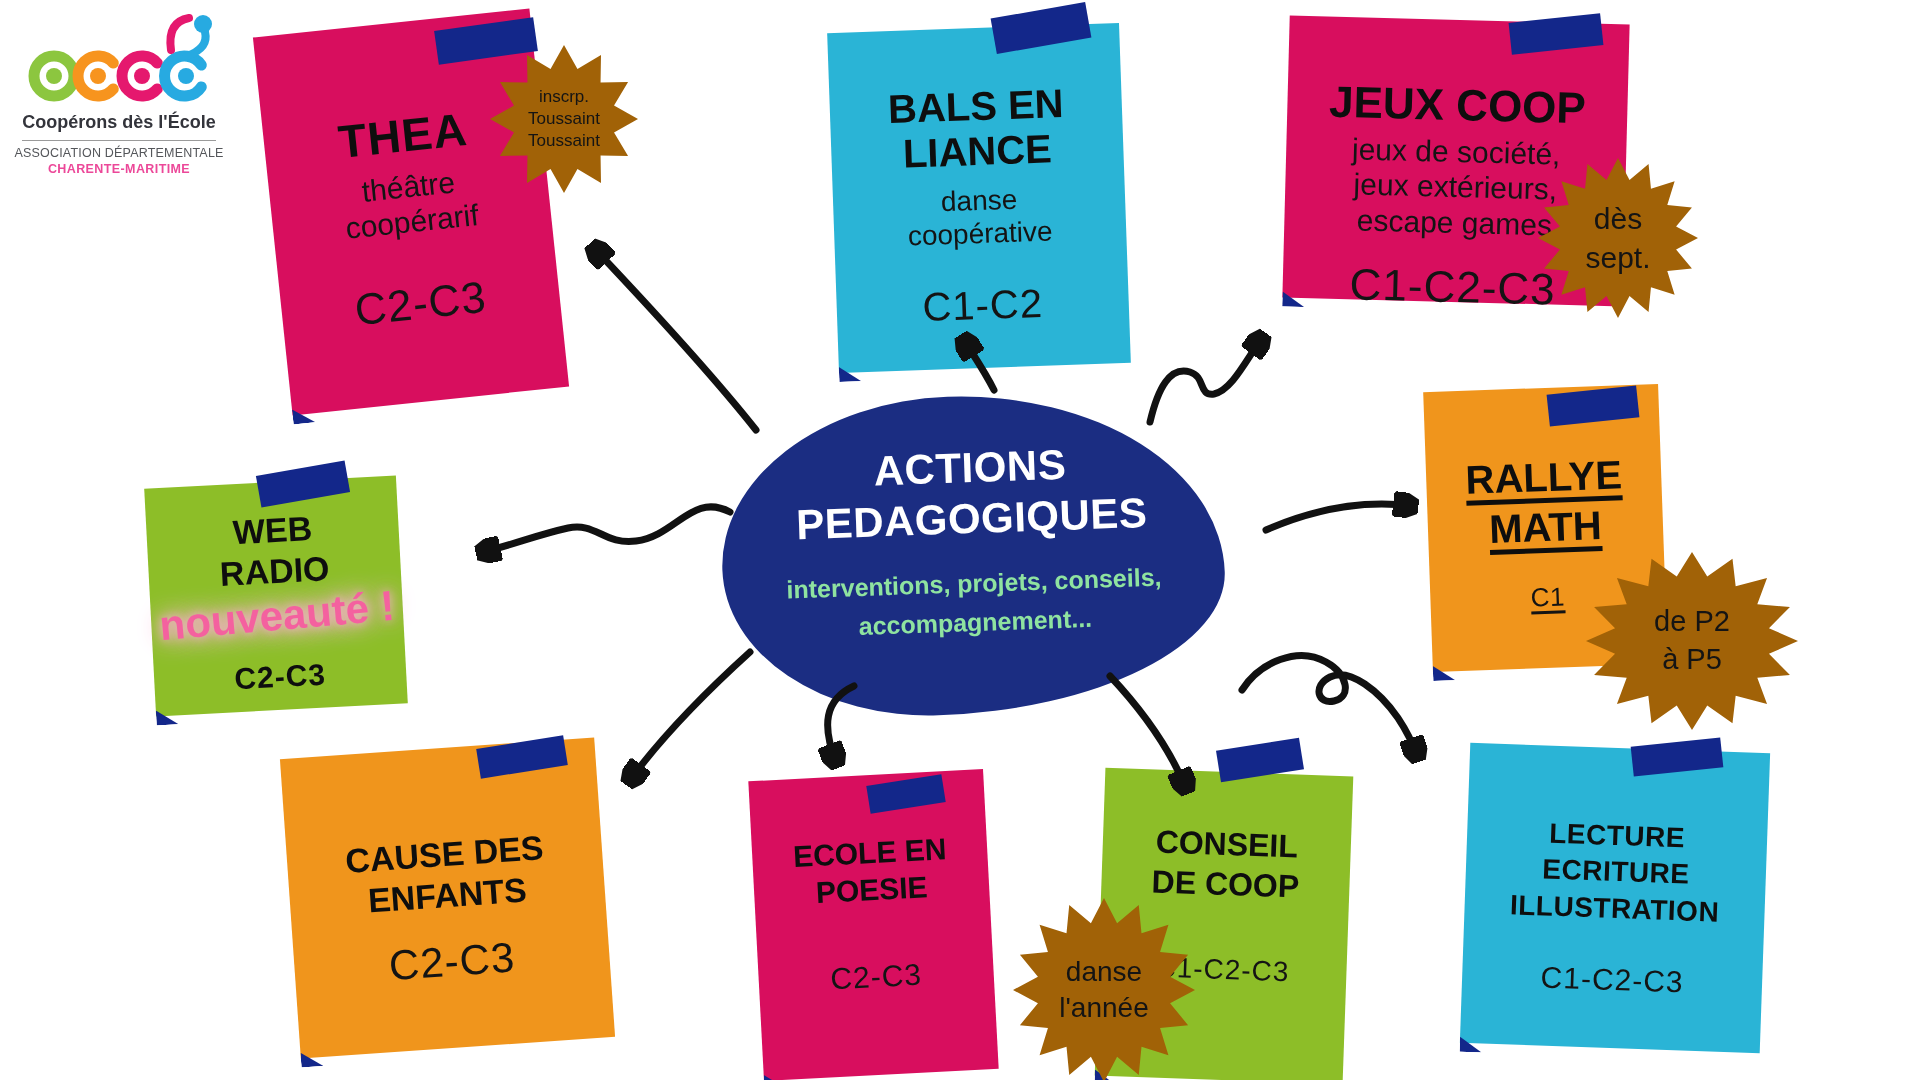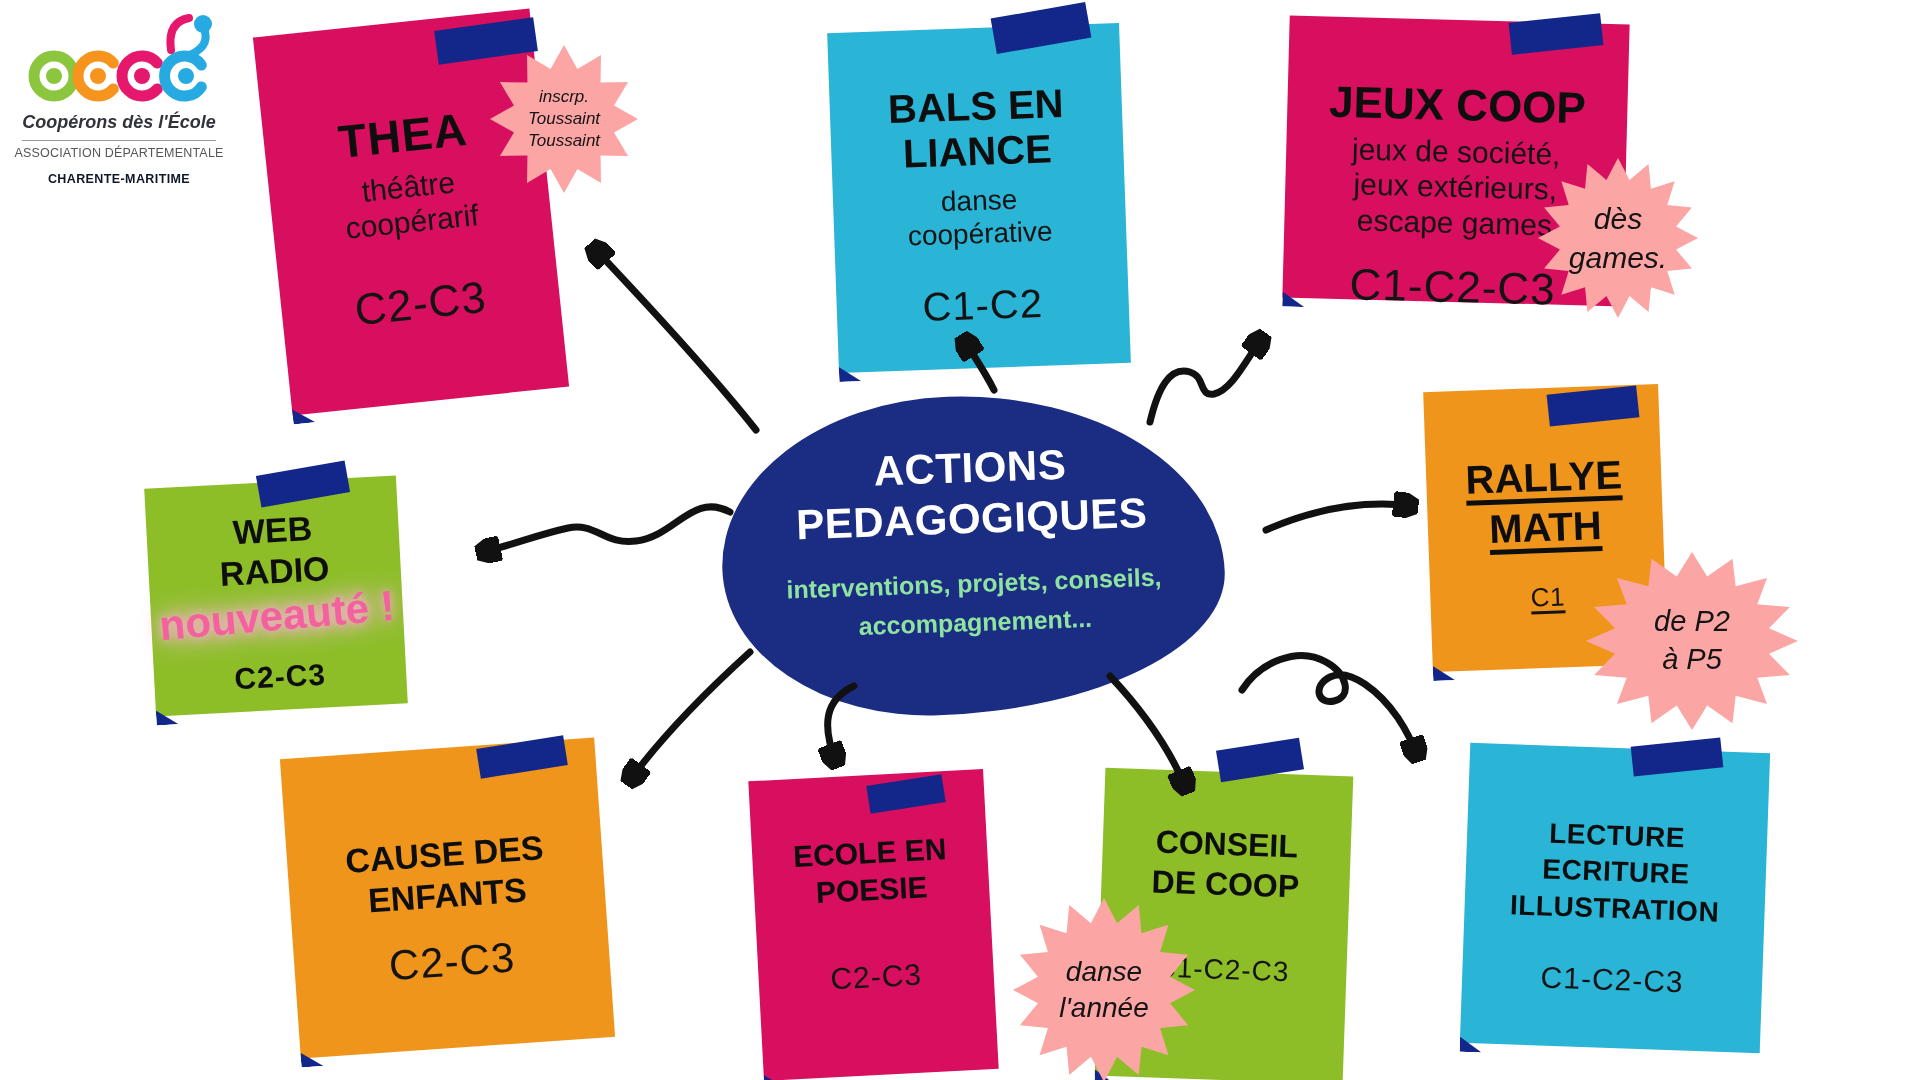--- a/index.html
+++ b/index.html
@@ -2,24 +2,24 @@
 <html><head>
 <meta charset="utf-8">
 <style>
   * { margin:0; padding:0; box-sizing:border-box; }
   html,body { width:1920px; height:1080px; }
   body { font-family:"Liberation Sans", sans-serif; background:#ffffff; overflow:hidden; position:relative; color:#101010; }
   .canvas { position:absolute; left:0; top:0; width:1920px; height:1080px; }
 
   
   .logo { position:absolute; left:14px; top:10px; width:210px; text-align:center; z-index:5; }
-  .logo .tagline { font-size:18px; font-weight:700; font-style:italic; color:#33343B; margin-top:2px; white-space:nowrap; }
+  .logo .tagline { font-size:18px; font-weight:700; color:#33343B; margin-top:2px; white-space:nowrap; }
   .logo .sep { height:1px; background:#9a9a9a; margin:7px 8px 5px 8px; }
   .logo .assoc1 { font-size:12.5px; color:#54565A; letter-spacing:.2px; white-space:nowrap; }
-  .logo .assoc2 { font-size:12.5px; font-weight:700; color:#0f172a; letter-spacing:.4px; margin-top:12px; }
+  .logo .assoc2 { font-size:12.5px; font-weight:700; color:#ec4899; letter-spacing:.4px; margin-top:2px; }
 
   
   .note { position:absolute; text-align:center; z-index:1; }
   .note .title { font-weight:700; color:#0e0e0e; }
   .note .sub { font-weight:400; color:#141414; }
   .note .levels { font-weight:400; color:#141414; letter-spacing:1px; }
   .fold { position:absolute; left:0; bottom:-9px; width:22px; height:15px; background:#13278A;
           clip-path:polygon(0 0,100% 100%,0 100%); }
 
   .note-thea   { left:272px; top:22px;  width:278px; height:380px; background:#D80E5E; transform:rotate(-6deg); padding-top:86px; }
@@ -70,22 +70,22 @@
   .tape-bals    { left:993px;  top:10px;  width:96px;  height:36px; transform:rotate(-10deg); }
   .tape-jeux    { left:1510px; top:18px;  width:92px;  height:32px; transform:rotate(-6deg); }
   .tape-rallye  { left:1548px; top:390px; width:90px;  height:32px; transform:rotate(-6deg); }
   .tape-web     { left:258px;  top:468px; width:90px;  height:32px; transform:rotate(-10deg); }
   .tape-cause   { left:478px;  top:742px; width:88px;  height:30px; transform:rotate(-9deg); }
   .tape-ecole   { left:868px;  top:780px; width:76px;  height:28px; transform:rotate(-9deg); }
   .tape-conseil { left:1218px; top:744px; width:84px;  height:32px; transform:rotate(-9deg); }
   .tape-lecture { left:1632px; top:742px; width:90px;  height:30px; transform:rotate(-6deg); }
 
   
-  .starburst { position:absolute; background:#fca5a5; z-index:4; display:flex; flex-direction:column;
-               align-items:center; justify-content:center; text-align:center; color:#141414;font-style:italic; }
+  .starburst { position:absolute; background:#a16207; z-index:4; display:flex; flex-direction:column;
+               align-items:center; justify-content:center; text-align:center; color:#141414; }
   .sb-inscription { left:490px;  top:45px;  width:148px; height:148px; font-size:17px; line-height:1.3; }
   .sb-sept        { left:1538px; top:158px; width:160px; height:160px; font-size:30px; line-height:1.3; }
   .sb-p2p5        { left:1586px; top:552px; width:212px; height:178px; font-size:29px; line-height:1.3; }
   .sb-toute       { left:1013px; top:898px; width:182px; height:184px; font-size:28px; line-height:1.3; }
 
   
   .bubble { position:absolute; left:722px; top:396px; width:502px; height:318px; background:#1B2D82;
             border-radius:46% 54% 58% 42% / 52% 58% 42% 48%; transform:rotate(-2deg);
             color:#ffffff; text-align:center; padding-top:46px; z-index:2; }
   .bubble .t { font-size:42px; font-weight:700; line-height:1.22; letter-spacing:.5px; }
@@ -235,21 +235,21 @@
     </div>
   </div>
 
   <div class="starburst sb-inscription" style="clip-path: polygon(50% 0%, 59.1% 16.2%, 75% 6.7%, 74.7% 25.3%, 93.3% 25%, 83.8% 40.9%, 100% 50%, 83.8% 59.1%, 93.3% 75%, 74.7% 74.7%, 75% 93.3%, 59.1% 83.8%, 50% 100%, 40.9% 83.8%, 25% 93.3%, 25.3% 74.7%, 6.7% 75%, 16.2% 59.1%, 0% 50%, 16.2% 40.9%, 6.7% 25%, 25.3% 25.3%, 25% 6.7%, 40.9% 16.2%);">
     <div>inscrp.</div>
     <div>Toussaint</div>
     <div>Toussaint</div>
   </div>
   <div class="starburst sb-sept" style="clip-path: polygon(50% 0%, 57.2% 13.7%, 69.1% 3.8%, 70.6% 19.2%, 85.4% 14.6%, 80.8% 29.4%, 96.2% 30.9%, 86.3% 42.8%, 100% 50%, 86.3% 57.2%, 96.2% 69.1%, 80.8% 70.6%, 85.4% 85.4%, 70.6% 80.8%, 69.1% 96.2%, 57.2% 86.3%, 50% 100%, 42.8% 86.3%, 30.9% 96.2%, 29.4% 80.8%, 14.6% 85.4%, 19.2% 70.6%, 3.8% 69.1%, 13.7% 57.2%, 0% 50%, 13.7% 42.8%, 3.8% 30.9%, 19.2% 29.4%, 14.6% 14.6%, 29.4% 19.2%, 30.9% 3.8%, 42.8% 13.7%);">
     <div>dès</div>
-    <div>games.</div>
+    <div>sept.</div>
   </div>
   <div class="starburst sb-p2p5" style="clip-path: polygon(50% 0%, 57.2% 13.7%, 69.1% 3.8%, 70.6% 19.2%, 85.4% 14.6%, 80.8% 29.4%, 96.2% 30.9%, 86.3% 42.8%, 100% 50%, 86.3% 57.2%, 96.2% 69.1%, 80.8% 70.6%, 85.4% 85.4%, 70.6% 80.8%, 69.1% 96.2%, 57.2% 86.3%, 50% 100%, 42.8% 86.3%, 30.9% 96.2%, 29.4% 80.8%, 14.6% 85.4%, 19.2% 70.6%, 3.8% 69.1%, 13.7% 57.2%, 0% 50%, 13.7% 42.8%, 3.8% 30.9%, 19.2% 29.4%, 14.6% 14.6%, 29.4% 19.2%, 30.9% 3.8%, 42.8% 13.7%);">
     <div>de P2</div>
     <div>à P5</div>
   </div>
   <div class="starburst sb-toute" style="clip-path: polygon(50% 0%, 57.2% 13.7%, 69.1% 3.8%, 70.6% 19.2%, 85.4% 14.6%, 80.8% 29.4%, 96.2% 30.9%, 86.3% 42.8%, 100% 50%, 86.3% 57.2%, 96.2% 69.1%, 80.8% 70.6%, 85.4% 85.4%, 70.6% 80.8%, 69.1% 96.2%, 57.2% 86.3%, 50% 100%, 42.8% 86.3%, 30.9% 96.2%, 29.4% 80.8%, 14.6% 85.4%, 19.2% 70.6%, 3.8% 69.1%, 13.7% 57.2%, 0% 50%, 13.7% 42.8%, 3.8% 30.9%, 19.2% 29.4%, 14.6% 14.6%, 29.4% 19.2%, 30.9% 3.8%, 42.8% 13.7%);">
     <div>danse</div>
     <div>l'année</div>
   </div>
 

